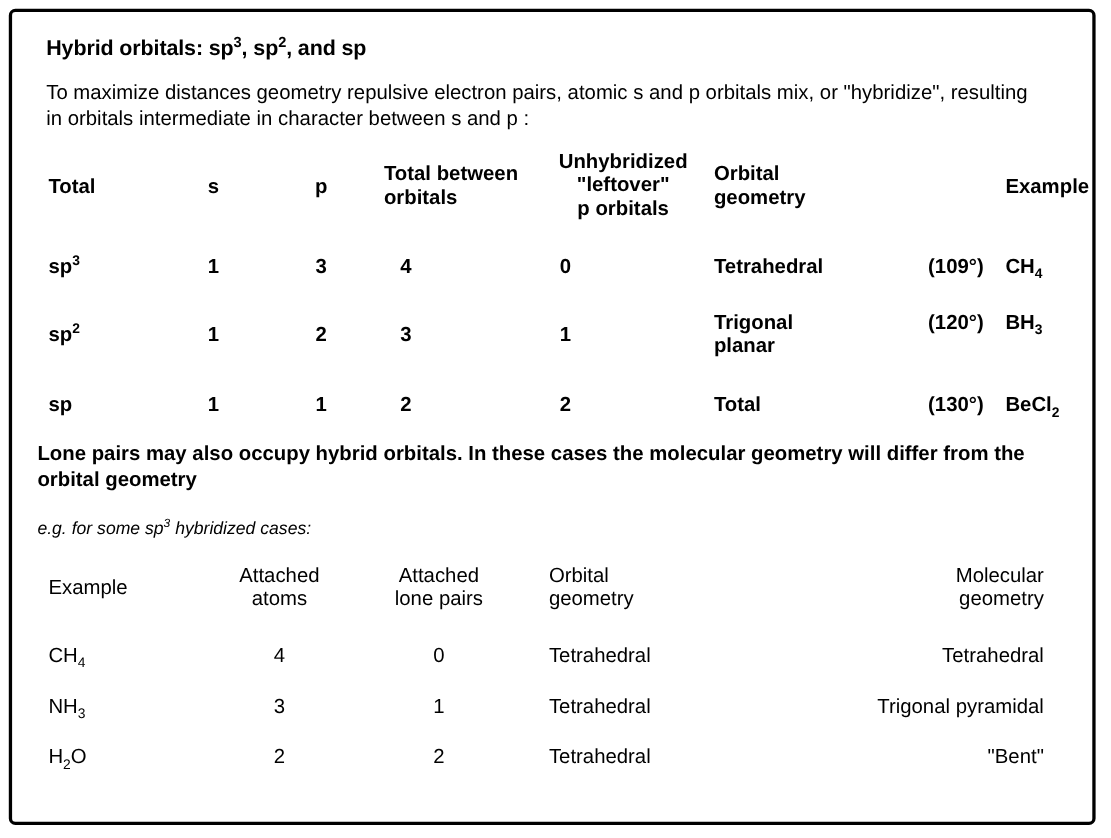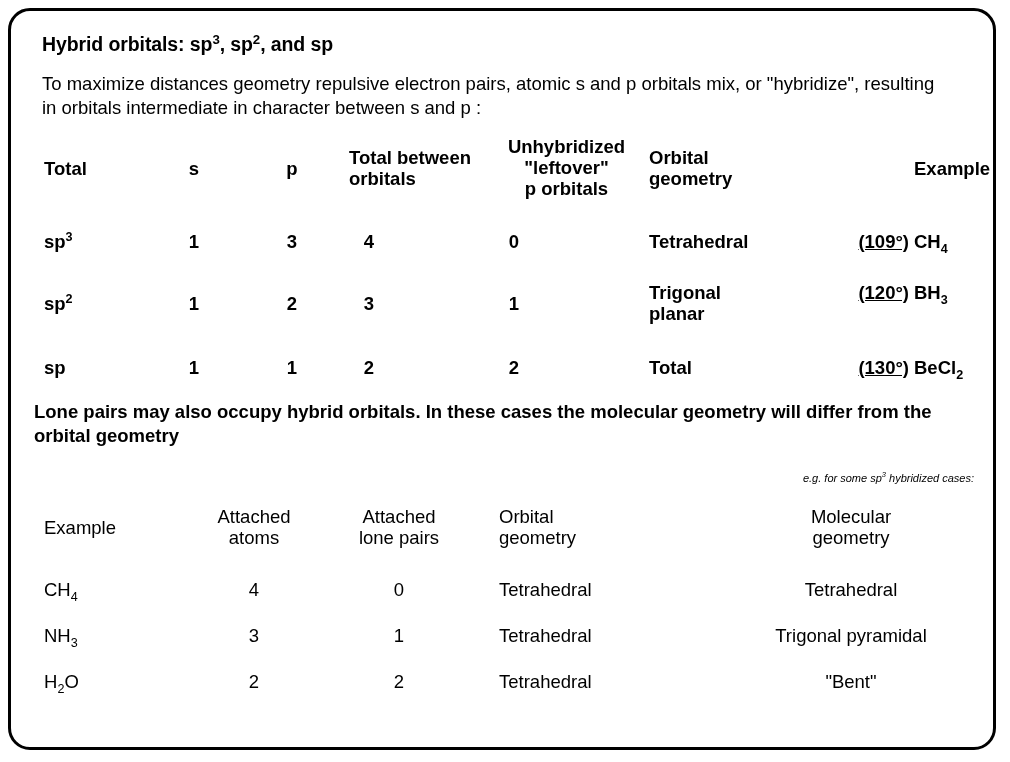--- a/index.html
+++ b/index.html
@@ -17,21 +17,21 @@
   }
 
   #slide {
     position: absolute;
     left: 8px;
     top: 8px;
     width: 988px;
     height: 742px;
     box-sizing: border-box;
     border: 3px solid #000000;
-    border-radius: 22px;
+    border-radius: 6px;
     background: #ffffff;
   }
 
   #content {
     position: absolute;
     left: 23px;
     top: 14px;
     width: 940px;
   }
 
@@ -50,24 +50,23 @@
     width: 900px;
   }
   .bold-note {
     font-size: 18.5px;
     font-weight: bold;
     line-height: 24px;
     margin: 0;
     width: 910px;
   }
   .eg-line {
-    font-size: 11px;
+    font-size: 16px;
     font-style: italic;
     margin: 0;
-    text-align: right;
   }
 
   sup, sub {
     font-size: 68%;
     line-height: 0;
   }
   sup { vertical-align: super; }
   sub { vertical-align: sub; }
 
   
@@ -93,34 +92,34 @@
     font-weight: bold;
   }
   #table1 .c0 { left: 10px;  text-align: left; }
   #table1 .c1 { left: 140px; width: 40px; text-align: center; }
   #table1 .c2 { left: 238px; width: 40px; text-align: center; }
   #table1 .c3 { left: 315px; width: 130px; text-align: left; }
   #table1 .c3n{ left: 315px; width: 40px; text-align: center; }
   #table1 .c4 { left: 460px; width: 145px; text-align: center; }
   #table1 .c4n{ left: 460px; width: 40px; text-align: center; }
   #table1 .c5 { left: 615px; width: 150px; text-align: left; }
-  #table1 .c6 { left: 795px; width: 80px; text-align: right; text-decoration: underline; }
+  #table1 .c6 { left: 795px; width: 80px; text-align: center; }
   #table1 .c7 { left: 880px; width: 80px; text-align: left; }
 
   
   #table2 { margin: 0; height: 170px; }
   #table2 .cell {
     font-size: 18.5px;
     font-weight: normal;
   }
   #table2 .d0 { left: 10px;  text-align: left; }
   #table2 .d1 { left: 165px; width: 110px; text-align: center; }
   #table2 .d2 { left: 300px; width: 130px; text-align: center; }
   #table2 .d3 { left: 465px; width: 160px; text-align: left; }
-  #table2 .d4 { left: 655px; width: 260px; text-align: center; margin-left: 32px; }
+  #table2 .d4 { left: 655px; width: 260px; text-align: right; }
 </style>
 </head>
 <body>
 
 <div id="slide">
   <div id="content">
 
     <div class="title">
       Hybrid orbitals: sp<sup>3</sup>, sp<sup>2</sup>, and sp
     </div>

